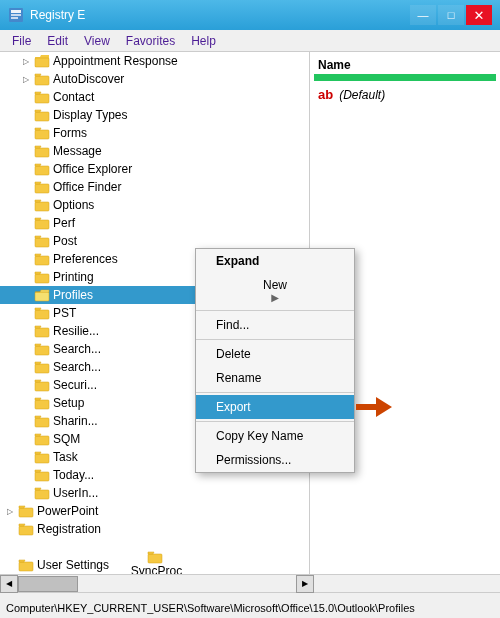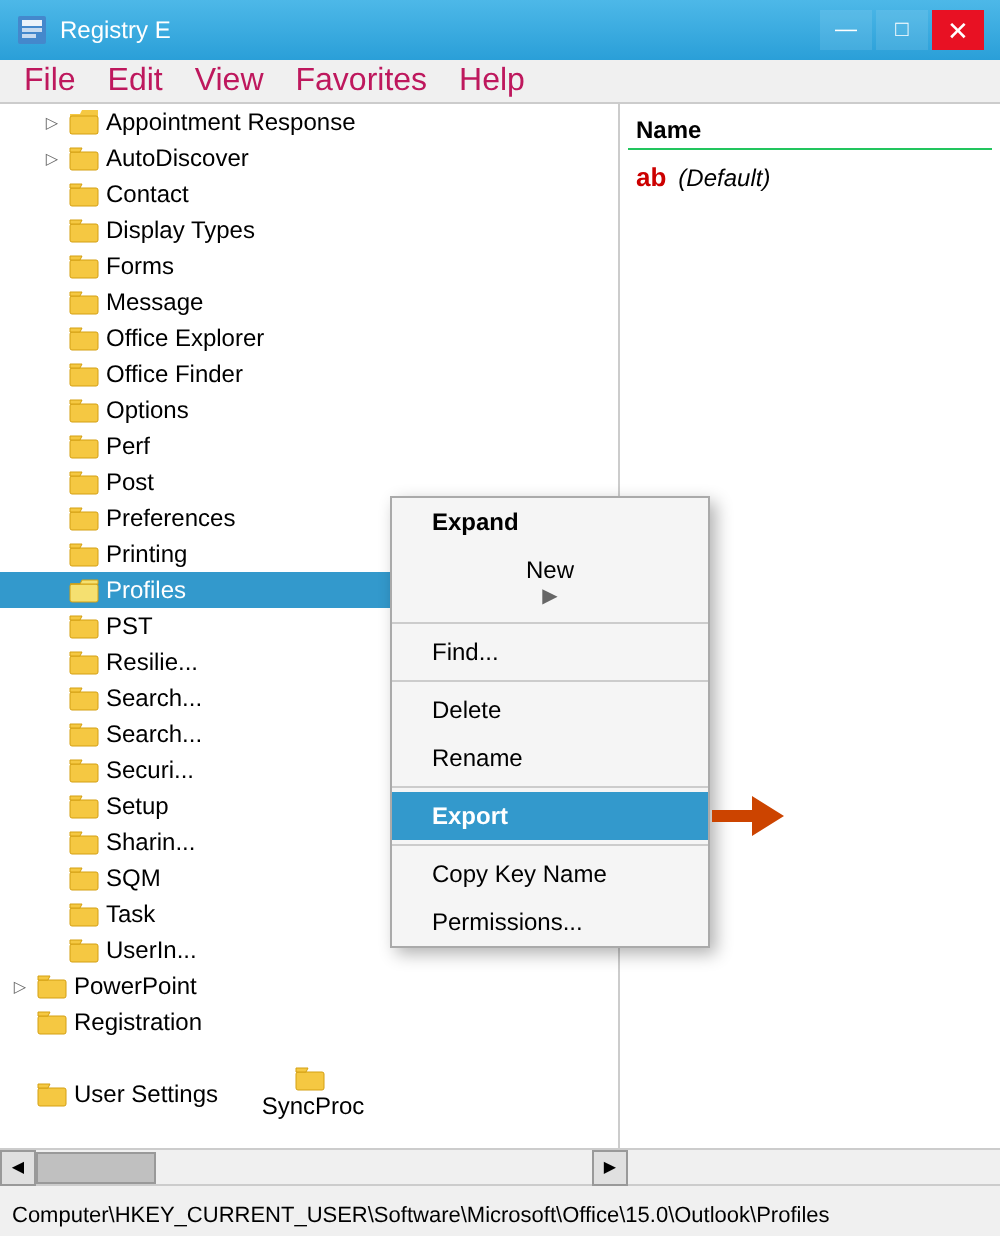--- a/index.html
+++ b/index.html
@@ -65,22 +65,22 @@
       background: #f0f0f0;
       height: 22px;
       display: flex;
       align-items: center;
       padding: 0 4px;
       border-bottom: 1px solid #ccc;
     }
     .menu-item {
       padding: 2px 8px;
       cursor: pointer;
-      font-size: 16px;
-      color: #be185d;
+      font-size: 12px;
+      color: #4c1d95;
     }
 
     
     .main-content {
       display: flex;
       height: calc(618px - 30px - 22px - 22px - 22px);
       background: white;
     }
 
     
@@ -136,21 +136,21 @@
     
     .right-panel {
       flex: 1;
       background: white;
       padding: 4px;
     }
     .right-panel-header {
       font-size: 12px;
       font-weight: bold;
       padding: 2px 4px;
-      border-bottom: 1px solid #22c55e;
+      border-bottom: 7px solid #22c55e;
       margin-bottom: 4px;
     }
     .registry-entry {
       display: flex;
       align-items: center;
       gap: 6px;
       padding: 2px 4px;
     }
     .reg-icon {
       font-size: 14px;
@@ -458,20 +458,28 @@
 
       <div class="tree-item indent-1">
         <span class="expand-btn" style="visibility:hidden">▷</span>
         <svg class="folder-icon" viewBox="0 0 16 14">
           <rect x="1" y="4" width="14" height="9" rx="1" fill="#f5c842" stroke="#d4a012" stroke-width="0.5"></rect>
           <path d="M1,4 L6,4 L7,2 L1,2 Z" fill="#f5c842" stroke="#d4a012" stroke-width="0.5"></path>
         </svg>
         <span class="item-label">Task</span>
       </div>
 
+      <div class="tree-item indent-1">
+        <span class="expand-btn" style="visibility:hidden">▷</span>
+        <svg class="folder-icon" viewBox="0 0 16 14">
+          <rect x="1" y="4" width="14" height="9" rx="1" fill="#f5c842" stroke="#d4a012" stroke-width="0.5"></rect>
+          <path d="M1,4 L6,4 L7,2 L1,2 Z" fill="#f5c842" stroke="#d4a012" stroke-width="0.5"></path>
+        </svg>
+        <span class="item-label">Today...</span>
+      </div>
 
       <div class="tree-item indent-1">
         <span class="expand-btn" style="visibility:hidden">▷</span>
         <svg class="folder-icon" viewBox="0 0 16 14">
           <rect x="1" y="4" width="14" height="9" rx="1" fill="#f5c842" stroke="#d4a012" stroke-width="0.5"></rect>
           <path d="M1,4 L6,4 L7,2 L1,2 Z" fill="#f5c842" stroke="#d4a012" stroke-width="0.5"></path>
         </svg>
         <span class="item-label">UserIn...</span>
       </div>
 
@@ -546,21 +554,21 @@
   <div class="ctx-item">
     <span>Delete</span>
   </div>
 
   <div class="ctx-item">
     <span>Rename</span>
   </div>
 
   <div class="ctx-separator"></div>
 
-  <div class="ctx-item highlighted" style="position:relative; overflow:visible;font-weight:bold;">
+  <div class="ctx-item highlighted" style="position:relative; overflow:visible;">
     <span>Export</span>
 
     <svg style="position:absolute; right:-38px; top:50%; transform:translateY(-50%);" width="36" height="20" viewBox="0 0 36 20">
       <polygon points="36,10 20,0 20,7 0,7 0,13 20,13 20,20" fill="#cc4400"></polygon>
     </svg>
   </div>
 
   <div class="ctx-separator"></div>
 
   <div class="ctx-item">

